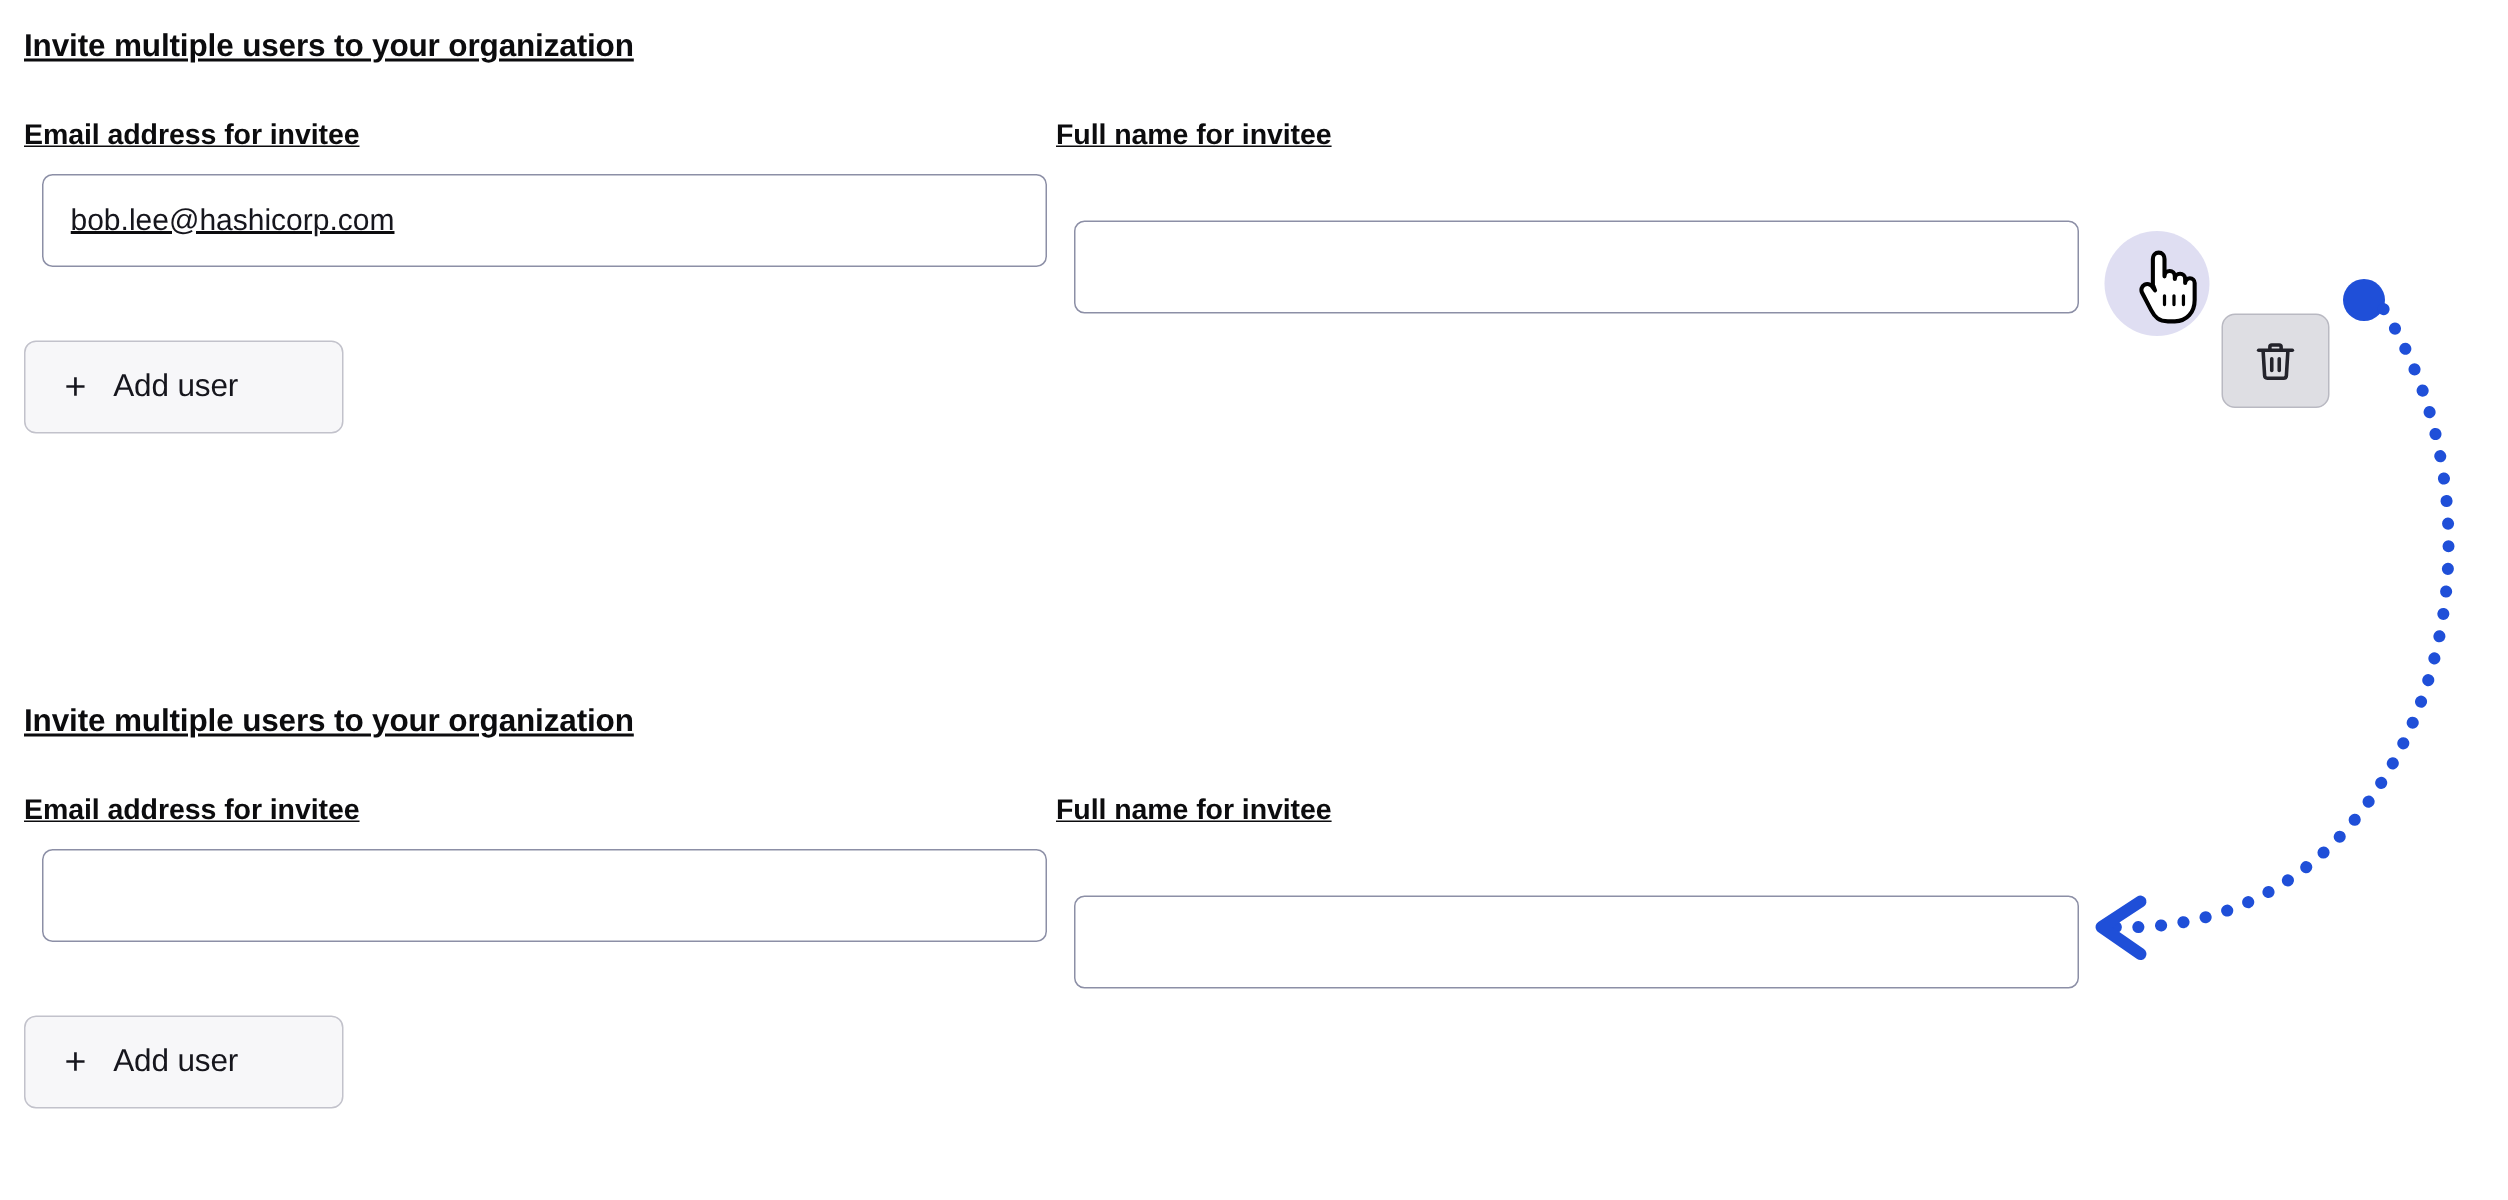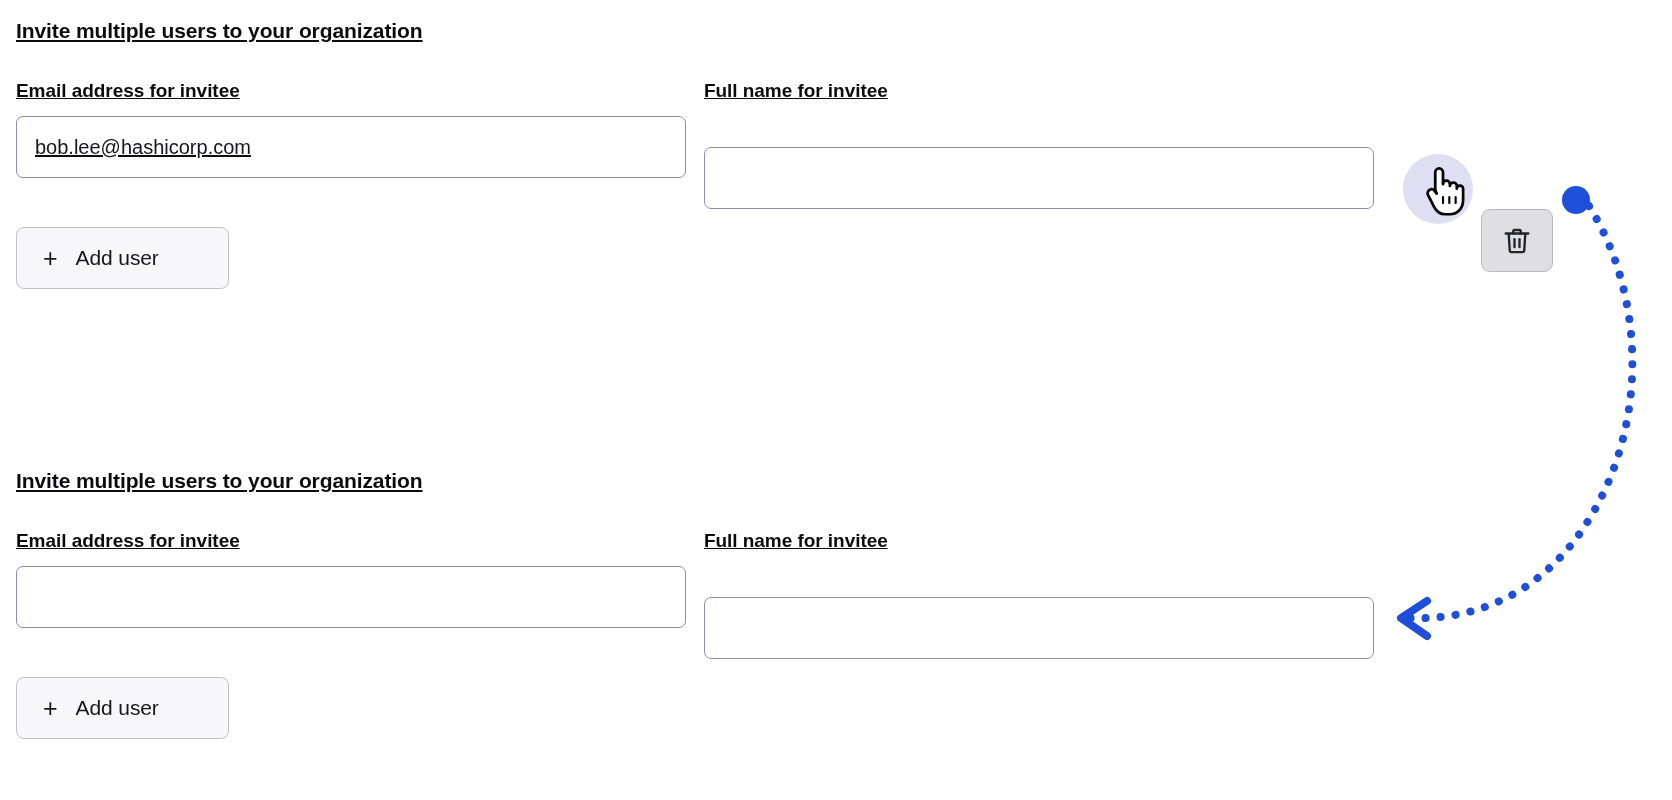--- a/index.html
+++ b/index.html
@@ -52,20 +52,21 @@
   .text-input {
     height: 62px;
     border: 1.5px solid #8c8fa6;
     border-radius: 7px;
     background: #ffffff;
     font-family: "Liberation Sans", sans-serif;
     font-size: 20px;
     color: #16161d;
     padding: 0 18px;
     outline: none;
+    margin-left: 12px;
   }
   .text-input::placeholder { color: #8b8b96; }
 
   .field-email  { width: 670px; }
   .field-name   { width: 670px; margin-left: 18px; gap: 31px; }
   .field-email .text-input { width: 670px; }
   .field-name  .text-input { width: 670px; }
 
   
   .delete-btn {

